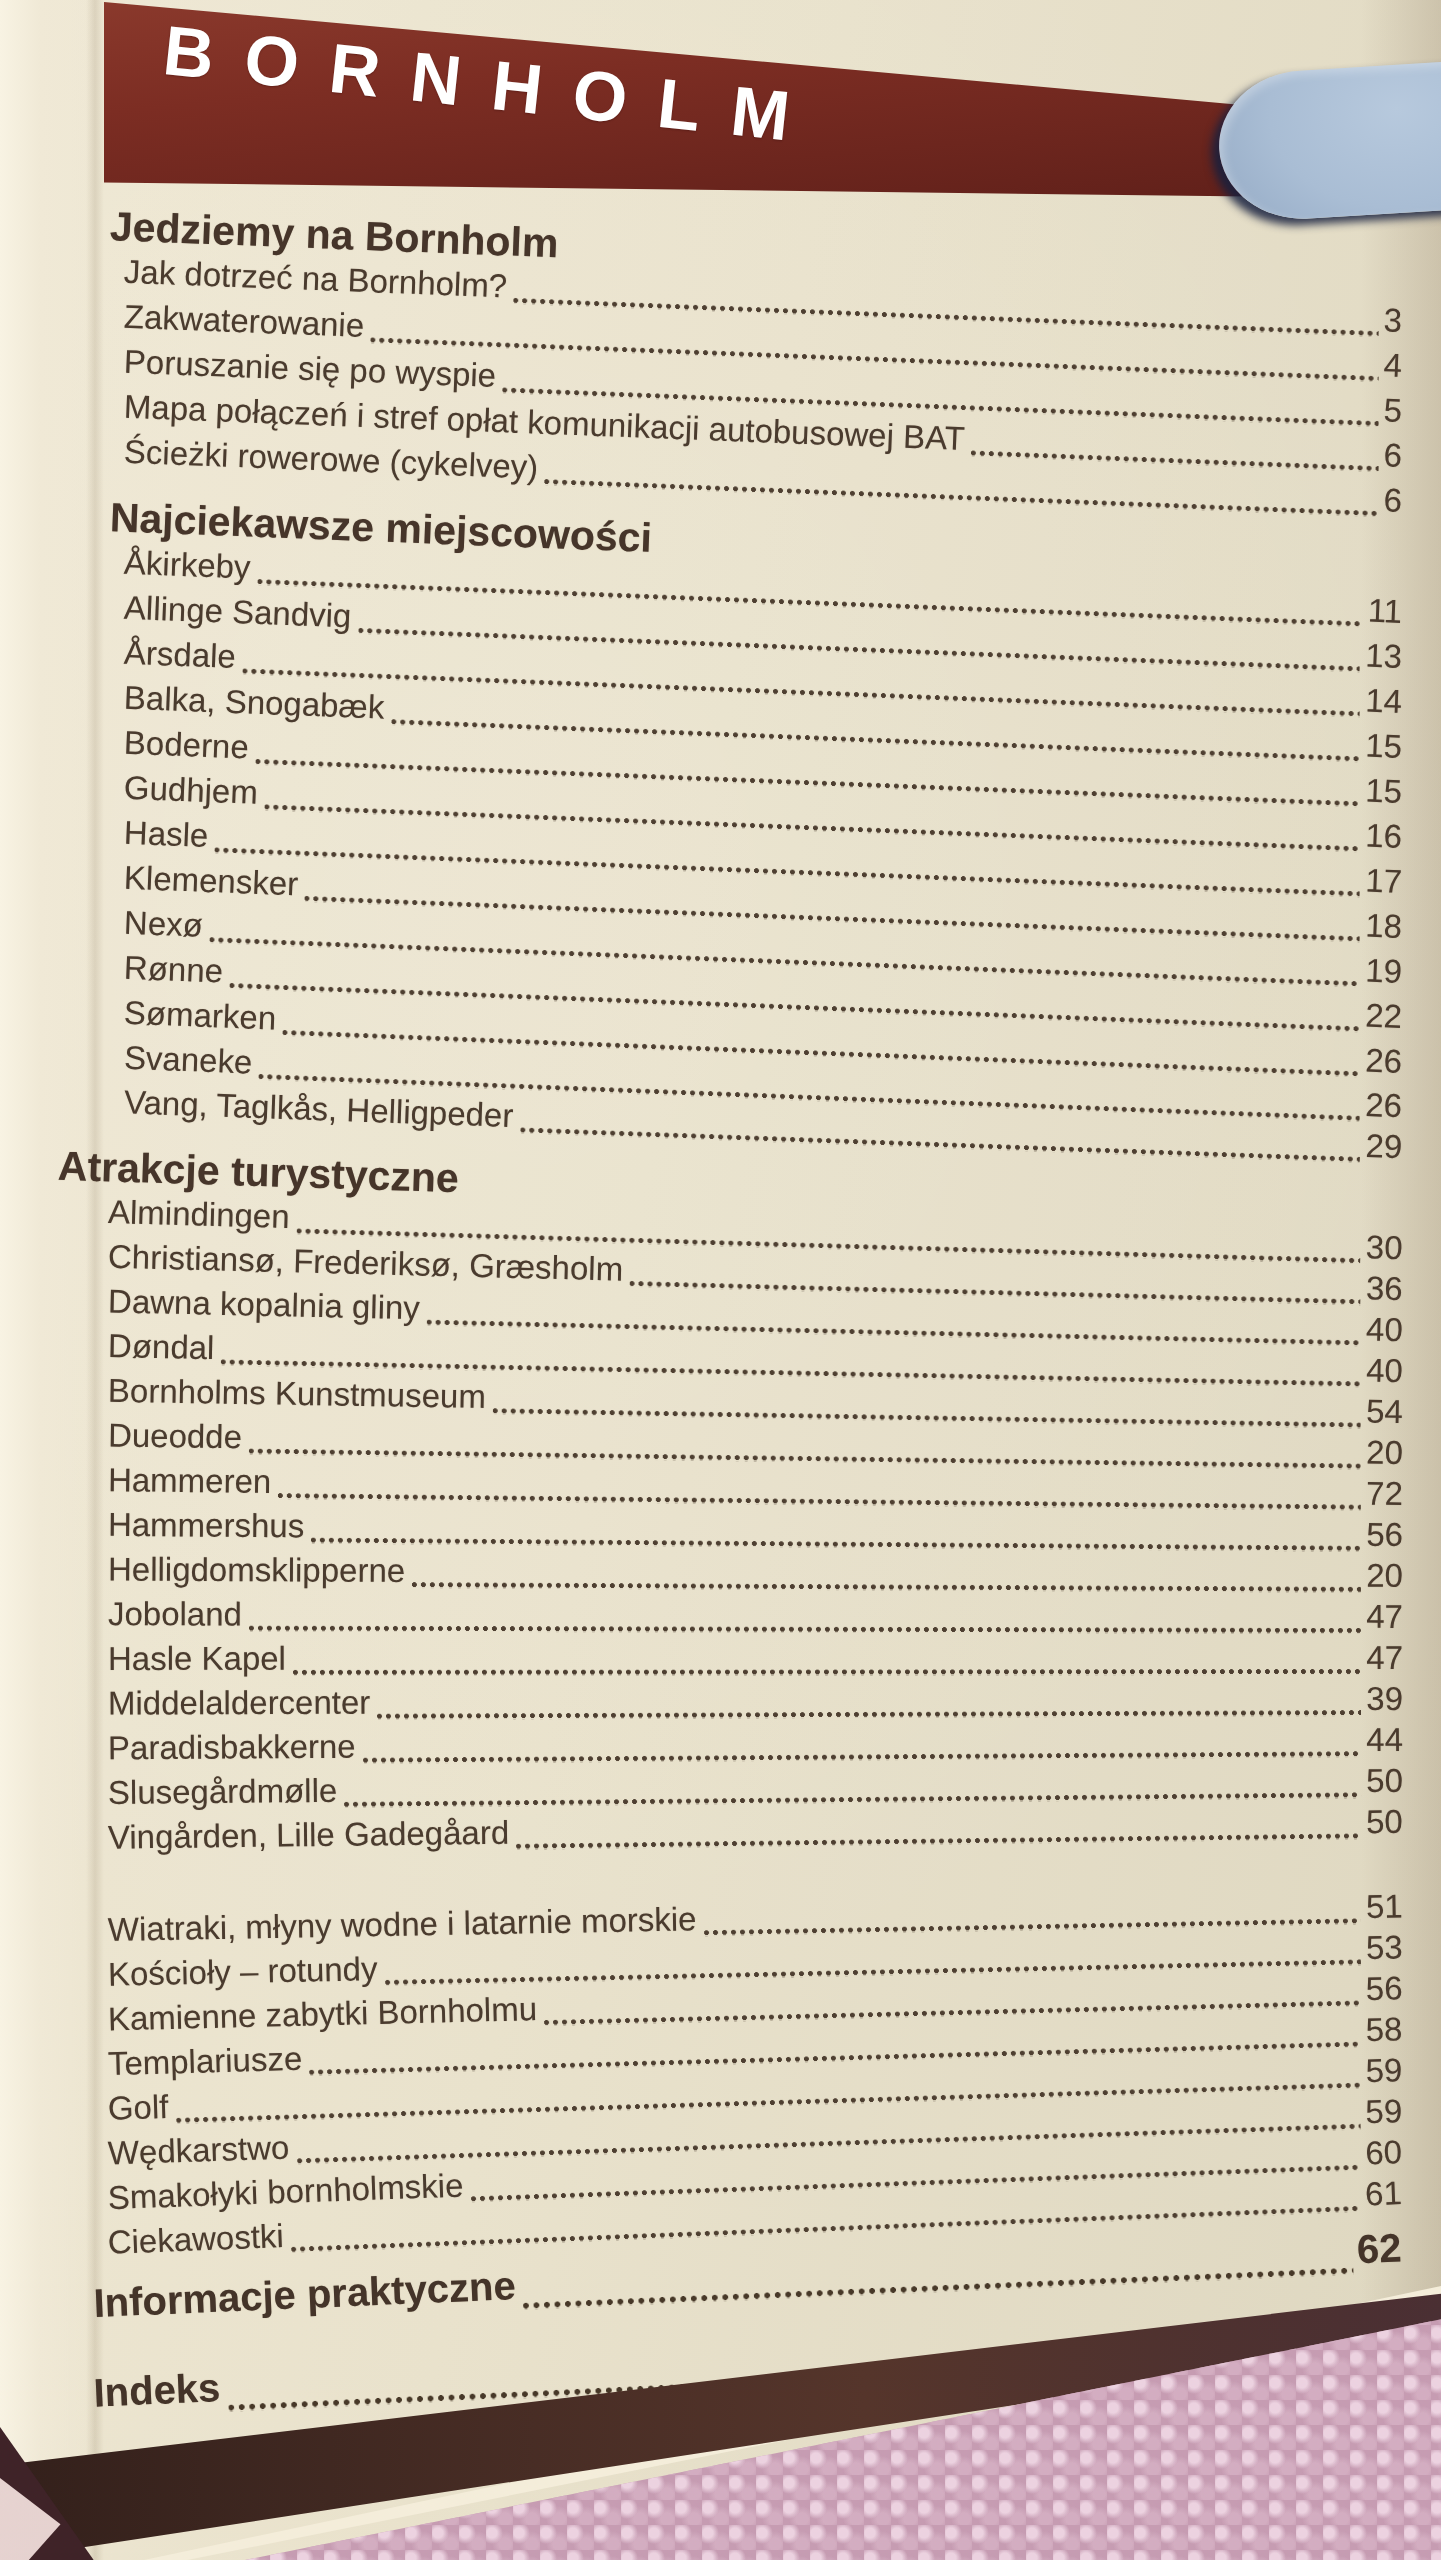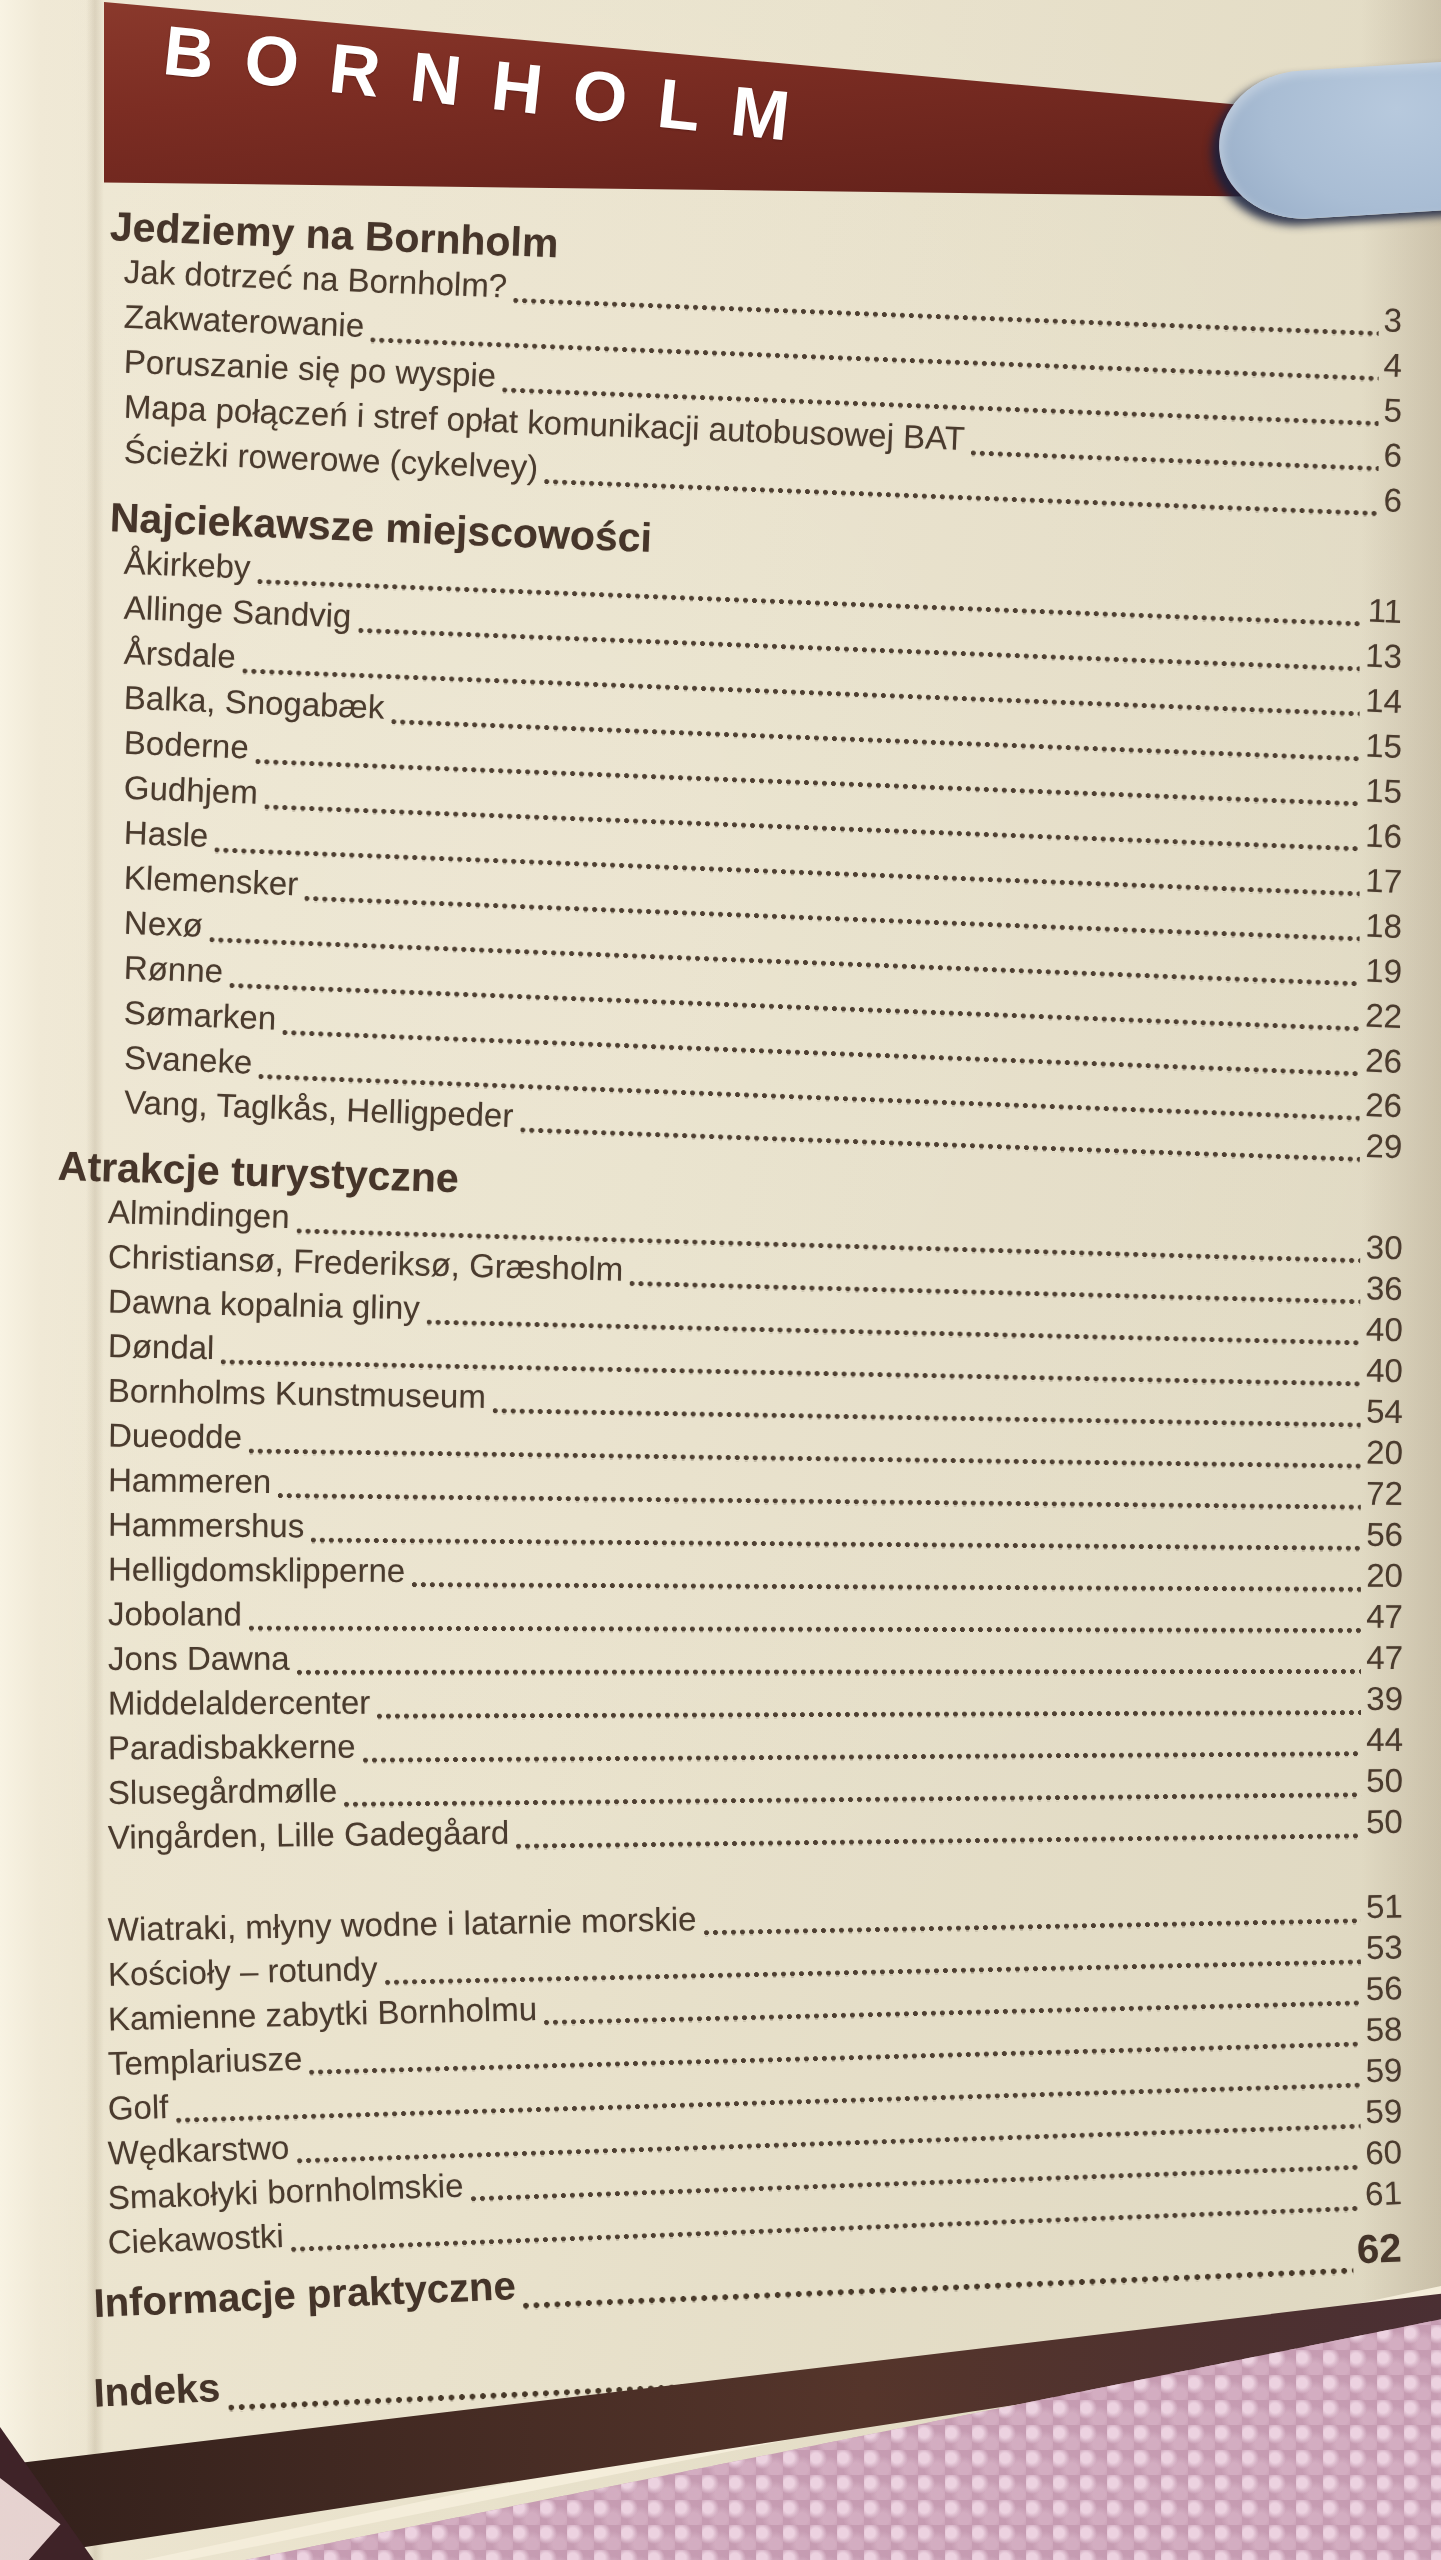--- a/index.html
+++ b/index.html
@@ -271,21 +271,21 @@
       <span class="lbl">Helligdomsklipperne</span>
       <span class="leader"></span>
       <span class="num">20</span>
     </div>
     <div class="trow sec2" style="transform: rotate(0.119167deg);">
       <span class="lbl">Joboland</span>
       <span class="leader"></span>
       <span class="num">47</span>
     </div>
     <div class="trow sec2" style="transform: rotate(-0.0458333deg);">
-      <span class="lbl">Jons Dawna</span>
+      <span class="lbl">Hasle Kapel</span>
       <span class="leader"></span>
       <span class="num">47</span>
     </div>
     <div class="trow sec2" style="transform: rotate(-0.210833deg);">
       <span class="lbl">Middelaldercenter</span>
       <span class="leader"></span>
       <span class="num">39</span>
     </div>
     <div class="trow sec2" style="transform: rotate(-0.375833deg);">
       <span class="lbl">Paradisbakkerne</span>

